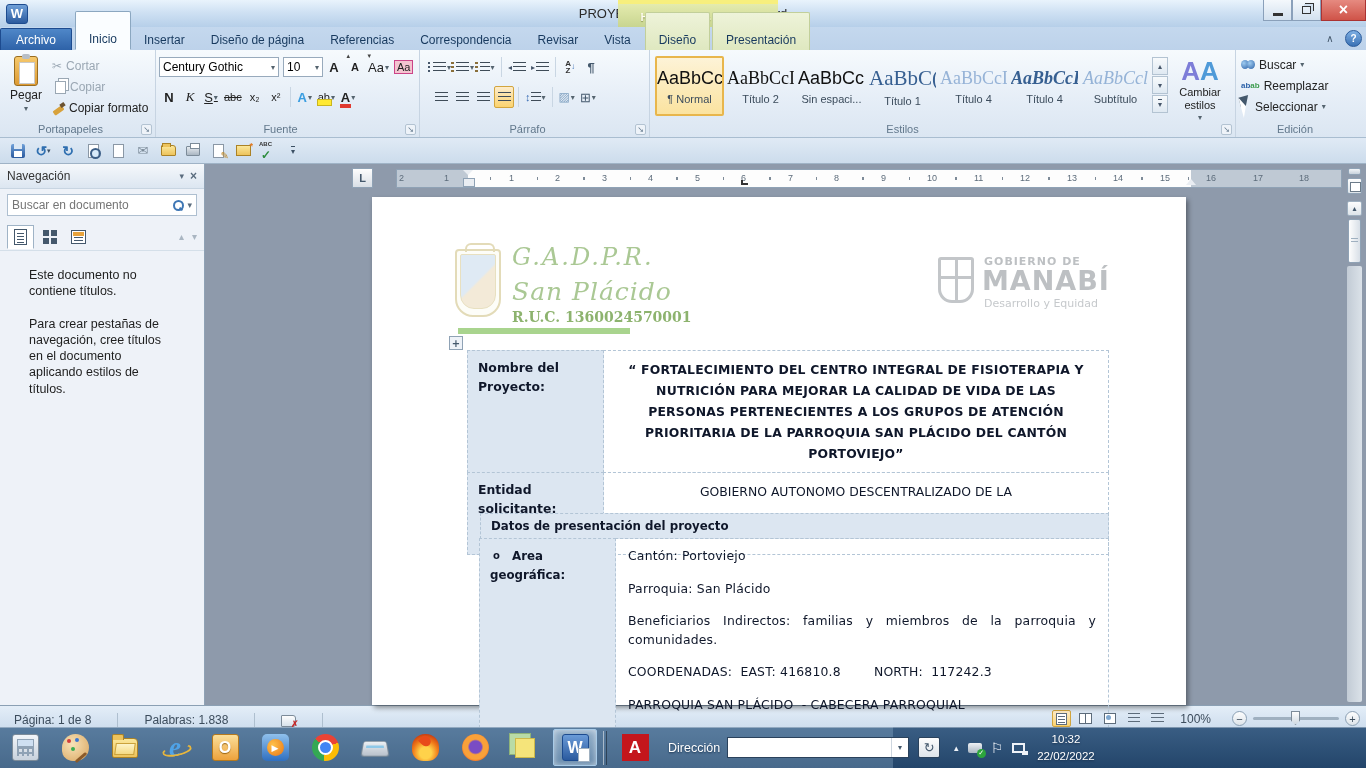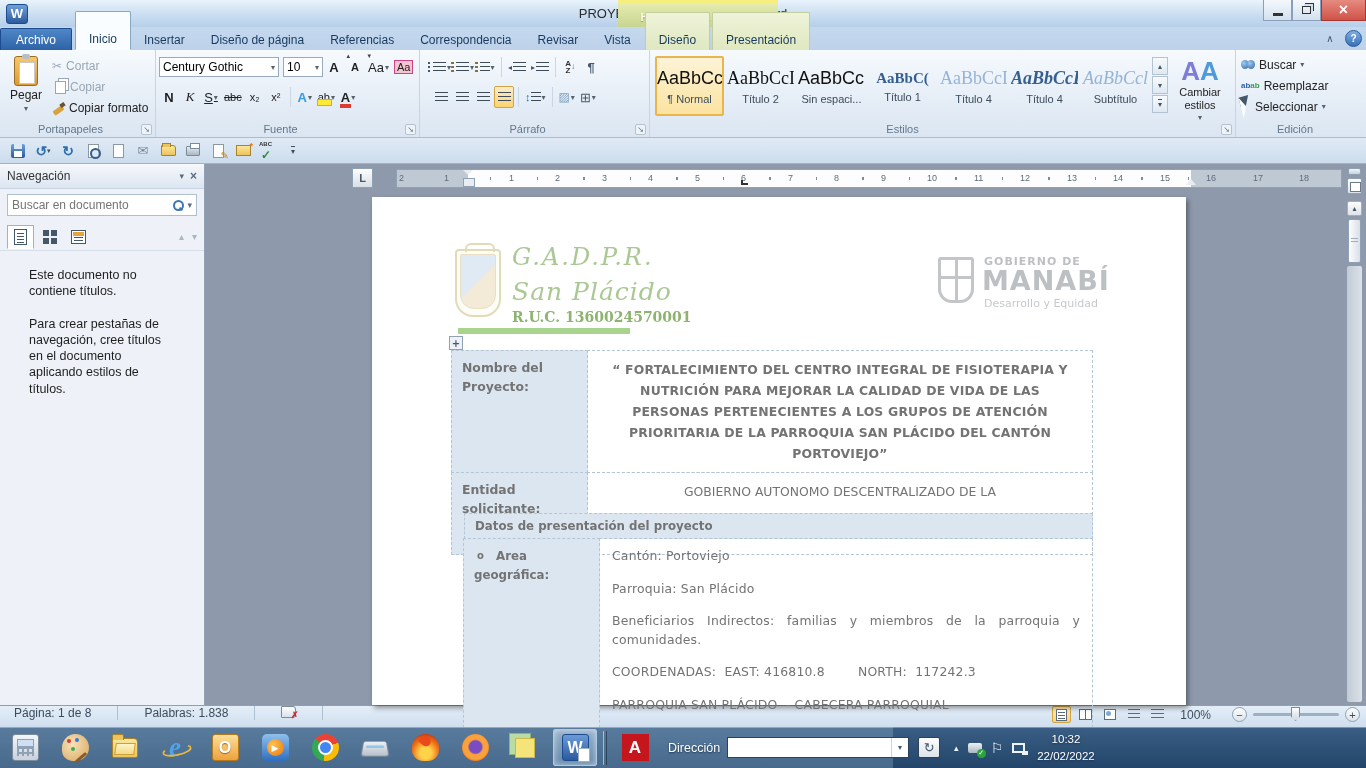--- a/index.html
+++ b/index.html
@@ -94,21 +94,21 @@
 
   
   .g-styles { width:586px; display:flex; }
   .sgallery { display:flex; gap:2px; padding:2px 0 0 2px; }
   .sg-item { width:69px; height:60px; border:1px solid transparent; border-radius:2px; text-align:center;
     display:flex; flex-direction:column; justify-content:center; gap:4px; background:transparent; }
   .sg-item.active { background:linear-gradient(#fdf3d7,#fbe3a0); border:2px solid #e8b64c; }
   .sg-prev { font-size:18px; color:#111; white-space:nowrap; overflow:hidden; }
   .sg-lbl { font-size:11px; color:#3c4c5c; white-space:nowrap; overflow:hidden; }
   .sp-serif { font-family:"Liberation Serif",serif; }
-  .sp-t1 { color:#365f91; font-weight:bold; font-size:15px; }
+  .sp-t1 { color:#365f91; font-weight:normal; font-size:21px; }
   .sp-t3 { color:#96b3d7; }
   .sp-t4 { color:#365f91; font-weight:bold; font-style:italic; }
   .sp-sub { color:#95b3d7; font-style:italic; }
   .sscroll { width:16px; display:flex; flex-direction:column; gap:1px; padding-top:3px; margin-left:2px; }
   .ssb { height:18px; border:1px solid #b3c3d2; background:linear-gradient(#f7fafc,#dfe9f2); font-size:8px; color:#46566a;
     display:flex; align-items:center; justify-content:center; }
   .chgstyles { width:64px; display:flex; flex-direction:column; align-items:center; justify-content:flex-start; padding-top:4px; gap:2px; }
   .aa-big { font-size:26px; font-weight:bold; color:#7d7dd8; line-height:1; }
   .aa-big b { color:#4f9ad8; }
   .chg-lbl { font-size:11px; color:#222; text-align:center; line-height:1.15; }
@@ -208,21 +208,21 @@
   .green-bar { position:absolute; left:86px; top:131px; width:172px; height:6px; background:#a9d48e; }
   .shield-r { position:absolute; left:566px; top:60px; width:36px; height:46px; border:3px solid #c3c6c9; border-radius:3px 3px 14px 14px; }
   .shield-r::before { content:""; position:absolute; left:46%; top:0; bottom:0; width:3px; background:#c3c6c9; }
   .shield-r::after { content:""; position:absolute; left:0; right:0; top:40%; height:3px; background:#c3c6c9; }
   .man-top { position:absolute; left:612px; top:58px; font-size:11px; font-weight:bold; color:#bdc0c3; letter-spacing:1px; }
   .man-name { position:absolute; left:610px; top:68px; font-size:27px; font-weight:bold; color:#bdc0c3; letter-spacing:1px; }
   .man-tag { position:absolute; left:612px; top:100px; font-size:11px; color:#c6c9cc; }
   .tbl-handle { position:absolute; left:77px; top:139px; width:14px; height:14px; border:1px solid #8fa2b5; background:#eef2f8;
     display:flex; align-items:center; justify-content:center; font-size:10px; color:#44586c; font-weight:bold; }
 
-  .dtable { position:absolute; left:80px; width:641px; font-size:12.4px; color:#737373; }
+  .dtable { position:absolute; left:96px; width:641px; font-size:12.4px; color:#0f172a; }
   .t1 { top:154px; }
   .t2 { top:316px;padding-left:12px; }
   .t-row { display:flex; }
   .t-cell { border:1px dashed #b3c5d6; margin:-1px 0 0 -1px; }
   .t-label { width:137px; background:#dce6f1; font-weight:bold; padding:8px 10px; flex:none; line-height:1.5; }
   .t-val { flex:1; padding:8px 12px; }
   .t1-title { text-align:center; font-weight:bold; line-height:1.7; letter-spacing:.2px; }
   .t1-ent { text-align:center; line-height:1.4; }
   .t1-ent p { margin:2px 0 14px; }
   .t2-head { background:#dce6f1; font-weight:bold; font-size:11.8px; padding:5px 10px; border:1px dashed #b3c5d6; }
@@ -240,21 +240,21 @@
   .vs-rulerbtn::before { content:""; position:absolute; left:2px; top:3px; width:9px; height:8px; border:1px solid #6c7b89; background:#fff; }
   .vs-up { width:15px; height:15px; background:linear-gradient(#fdfdfd,#dde4ea); border:1px solid #9fb0c0; border-radius:2px;
     font-size:8px; color:#44586c; display:flex; align-items:center; justify-content:center; margin-top:4px; }
   .vs-thumb { width:13px; height:44px; background:linear-gradient(to right,#fdfdfd,#d8dfe7); border:1px solid #8fa2b5; border-radius:2px; position:relative; }
   .vs-thumb::before { content:""; position:absolute; left:2px; right:2px; top:18px; height:6px;
     background:repeating-linear-gradient(to bottom,#9fb0c0 0 1px,transparent 1px 3px); }
   .vs-track { flex:1; width:15px; background:linear-gradient(to right,#c2cbd5,#dbe2e9); border-radius:2px; }
 
   
   .statusbar { height:22px; background:linear-gradient(#e4eef8,#cfdeee); border-top:1px solid #8ba0b4;
-    display:flex; align-items:flex-start; font-size:12px; color:#3c4c5c; padding:0 6px;gap:18px; }
+    display:flex; align-items:flex-end; font-size:12px; color:#3c4c5c; padding:0 6px;gap:18px; }
   .st-item { padding:0 8px; }
   .st-sep { width:1px; height:14px; background:#aebfcf; }
   .spellbook { width:15px; height:12px; background:linear-gradient(#fdfdfd,#d8e2ec); border:1px solid #7c8b99; border-radius:1px 3px 3px 1px; position:relative; margin:0 8px; }
   .spellbook::after { content:"✗"; position:absolute; right:-3px; bottom:-3px; color:#c62828; font-size:9px; font-weight:bold; }
   .st-right { margin-left:auto; display:flex; align-items:center; gap:5px; }
   .viewbtn { width:19px; height:17px; border:1px solid transparent; display:flex; align-items:center; justify-content:center; border-radius:2px; }
   .viewbtn.active { background:linear-gradient(#fdeccb,#fbd36f); border:1px solid #d2a53e; }
   .vb-pg { width:11px; height:12px; background:#fff; border:1px solid #5d6c7b; position:relative; }
   .vb-pg::before { content:""; position:absolute; left:1px; right:1px; top:2px; height:8px;
     background:repeating-linear-gradient(to bottom,#5d6c7b 0 1px,transparent 1px 3px); }

